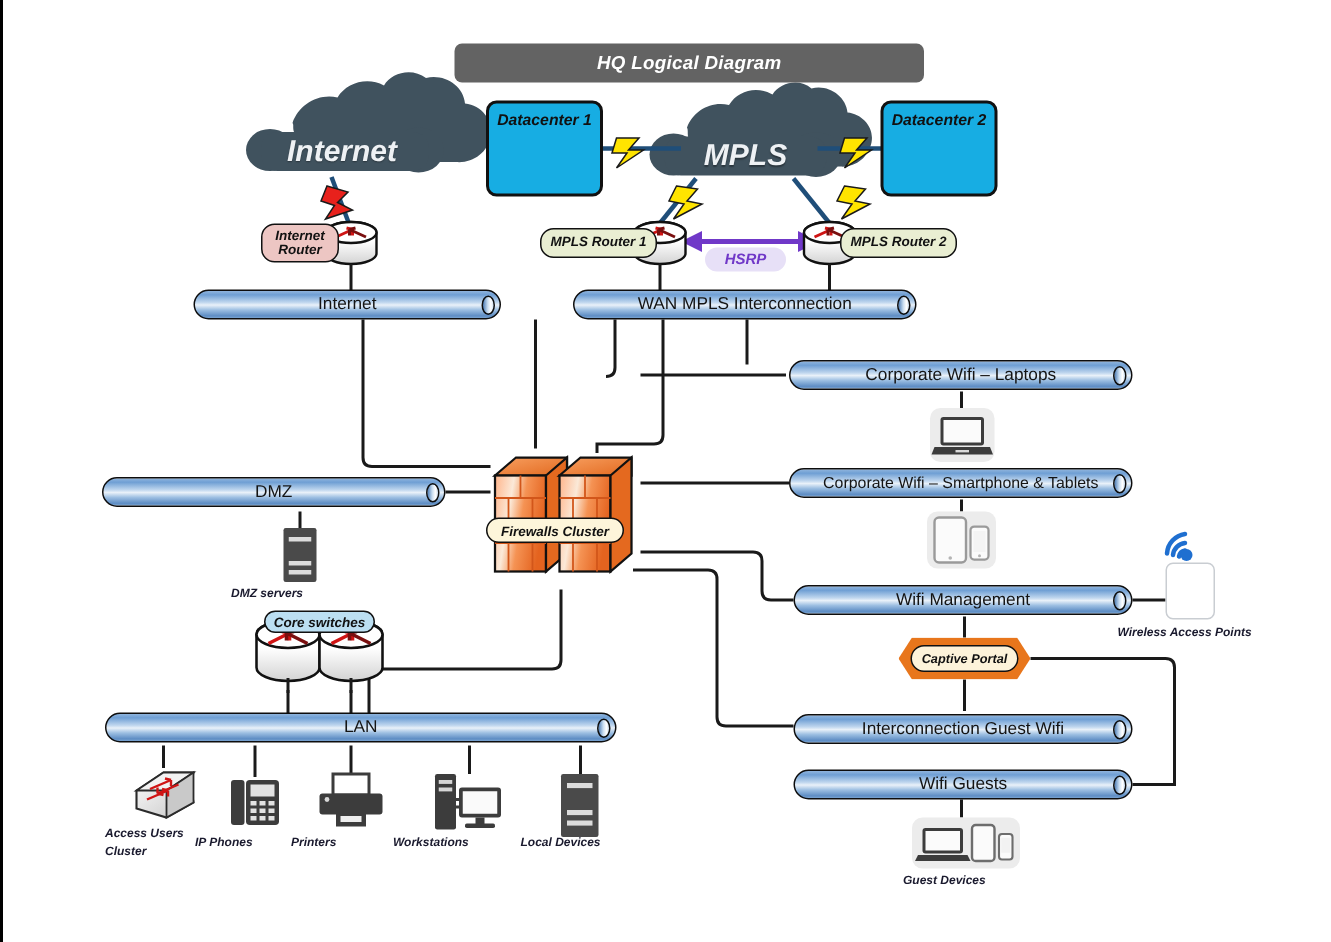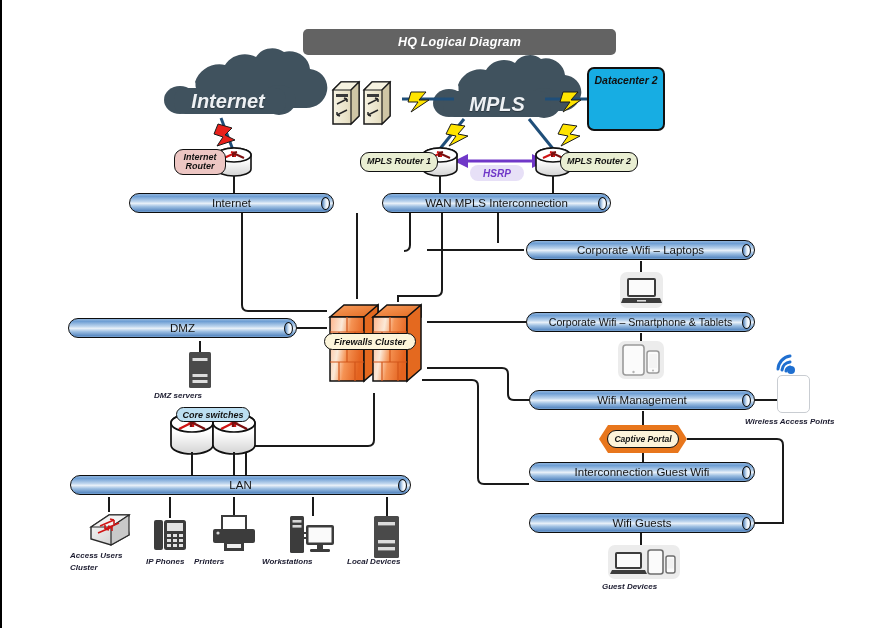--- a/index.html
+++ b/index.html
@@ -67,21 +67,21 @@
   .netbar .cap {
     position:absolute; right:3px; top:2.5px;
     width:9px; height:13px; border:1.4px solid #0d0d0d;
     border-radius:50%/50%;
     background:linear-gradient(to right,#4c7cb5 0%,#c9ddf0 45%,#ffffff 75%,#cfe0f1 100%);
   }
 
   
   .fw-wrap { position:absolute; left:325px; top:305px; width:100px; height:88px; }
   .fw-label {
-    position:absolute; left:-3px; top:28px; width:92px; height:17px;
+    position:absolute; left:-3px; top:40px; width:92px; height:17px;
     background:#fdf5da; border:1.4px solid #111; border-radius:9px;
     display:flex; align-items:center; justify-content:center;
     font-size:9px; font-weight:bold; font-style:italic; color:#111; z-index:6;
   }
 
   
   .cportal { position:absolute; left:597px; top:425px; width:88px; height:28px; }
   .cportal .hex {
     position:absolute; left:0; top:0; width:88px; height:28px;
     background:#e8761c;
@@ -455,20 +455,23 @@
 
   <div class="title-bar">HQ Logical Diagram</div>
 
   <div class="cloud" style="left:168px; top:90px; width:116px;">
     <div class="lbl">Internet</div>
   </div>
   <div class="cloud" style="left:437px; top:93px; width:116px;">
     <div class="lbl">MPLS</div>
   </div>
 
+  <div class="dc" style="left:322px; top:67px; width:78px; height:64px;">
+    <div class="dc-title">Datacenter 1</div>
+  </div>
   <div class="dc" style="left:585px; top:67px; width:78px; height:64px;">
     <div class="dc-title">Datacenter 2</div>
   </div>
 
   <div class="rtr-lbl two-line" style="left:172px; top:149px; width:52px; background:#edc6c3;">
     <span>Internet</span>
     <span>Router</span>
   </div>
   <div class="rtr-lbl" style="left:358px; top:152px; background:#e9eed2;">MPLS Router 1</div>
   <div class="rtr-lbl" style="left:558px; top:152px; background:#e9eed2;">MPLS Router 2</div>
@@ -496,21 +499,21 @@
     <span class="cap"></span>
   </div>
   <div class="netbar" style="left:524px; top:312px; width:229px; font-size:10.6px;">
     <span>Corporate Wifi – Smartphone &amp; Tablets</span>
     <span class="cap"></span>
   </div>
   <div class="netbar" style="left:527px; top:390px; width:226px;">
     <span>Wifi Management</span>
     <span class="cap"></span>
   </div>
-  <div class="netbar" style="left:527px; top:462px; width:226px;">
+  <div class="netbar" style="left:527px; top:476px; width:226px;">
     <span>Interconnection Guest Wifi</span>
     <span class="cap"></span>
   </div>
   <div class="netbar" style="left:527px; top:513px; width:226px;">
     <span>Wifi Guests</span>
     <span class="cap"></span>
   </div>
 
   <div class="fw-wrap">
     <div class="fw-label">Firewalls Cluster</div>
@@ -525,21 +528,21 @@
     <div class="core-lbl">Core switches</div>
   </div>
 
   <div class="devgrp" style="left:152px; top:389px; width:92px;">
     <div class="cap-lbl">DMZ servers</div>
   </div>
   <div class="devgrp" style="left:68px; top:549px; width:80px;">
     <div class="cap-lbl">Access Users</div>
     <div class="cap-lbl">Cluster</div>
   </div>
-  <div class="devgrp" style="left:144px; top:555px; width:80px;">
+  <div class="devgrp" style="left:128px; top:555px; width:80px;">
     <div class="cap-lbl">IP Phones</div>
   </div>
   <div class="devgrp" style="left:192px; top:555px; width:80px;">
     <div class="cap-lbl">Printers</div>
   </div>
   <div class="devgrp" style="left:260px; top:555px; width:84px;">
     <div class="cap-lbl">Workstations</div>
   </div>
   <div class="devgrp" style="left:345px; top:555px; width:84px;">
     <div class="cap-lbl">Local Devices</div>

